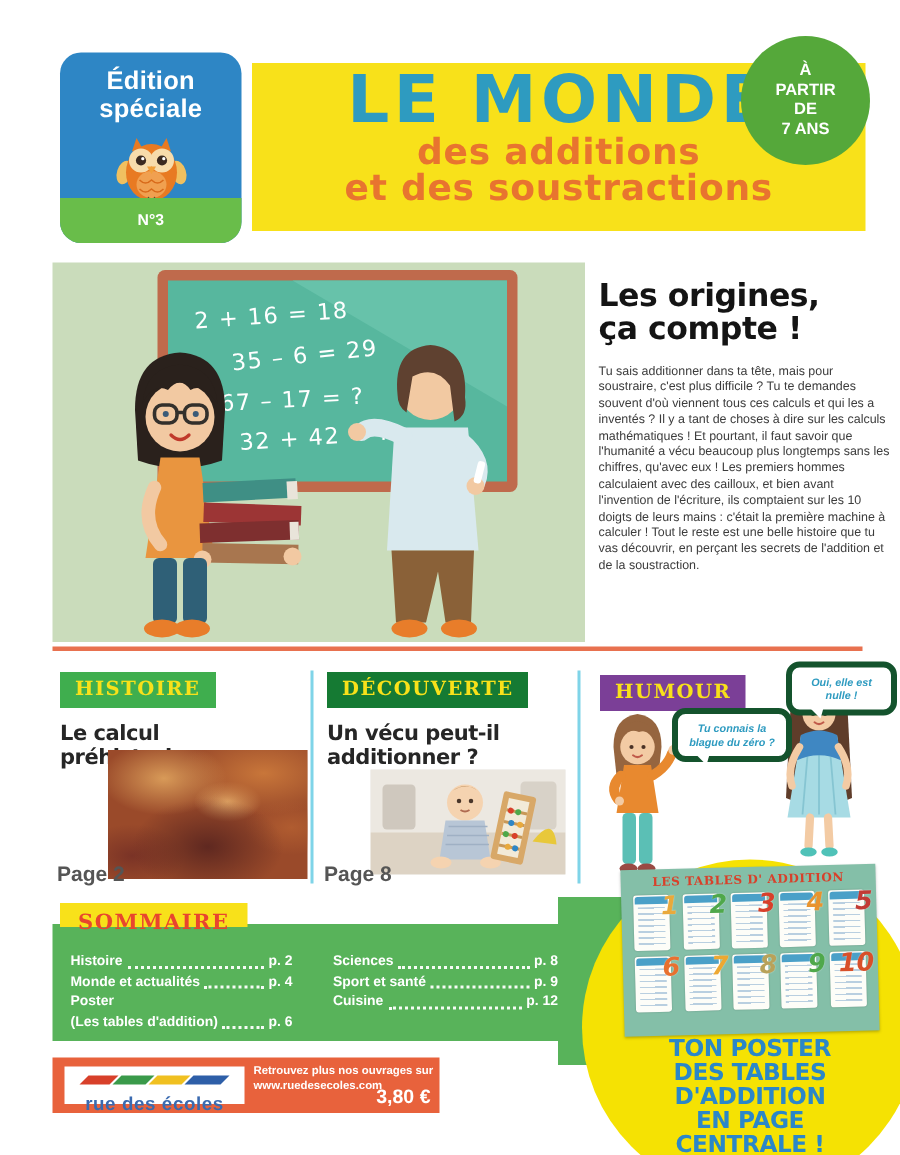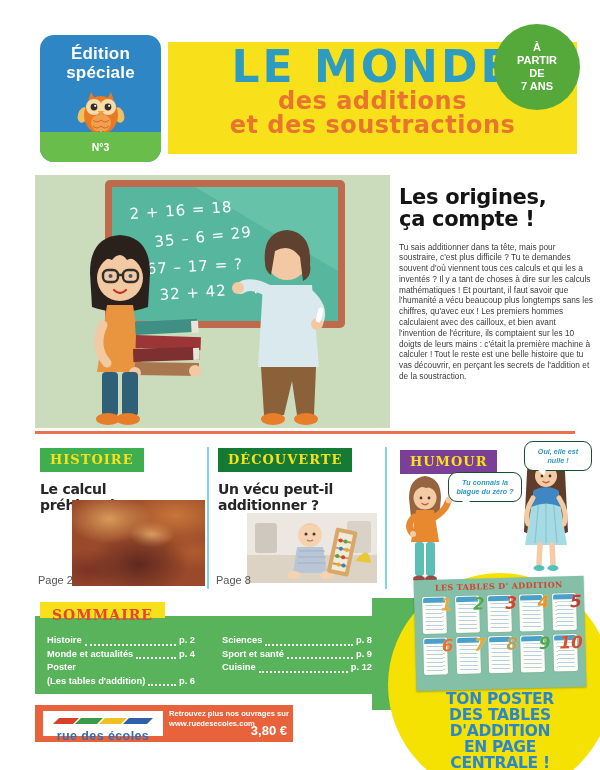--- a/index.html
+++ b/index.html
@@ -59,21 +59,21 @@
   }
   #histoire-badge{left:40px;background:#3fae4e;}
   #decouverte-badge{left:218px;background:#157a33;}
   #humour-badge{left:400px;background:#7b3f97;top:450px;}
   .sec-title{
     position:absolute;font-family:"DejaVu Sans",sans-serif;font-weight:bold;font-size:14px;
     line-height:1.15;color:#262626;letter-spacing:-.3px;
   }
   #histoire-title{left:40px;top:481px;width:168px;}
   #decouverte-title{left:218px;top:481px;width:160px;}
-  .page-label{position:absolute;font-size:11px;font-weight:normal;color:#555;}
+  .page-label{position:absolute;font-size:14px;font-weight:bold;color:#555;}
   #histoire-page{left:38px;top:574px;}
   #decouverte-page{left:216px;top:574px;}
   .vdivider{position:absolute;top:447px;width:2px;height:142px;background:#7fd4e8;}
   #vdiv1{left:207px;}
   #vdiv2{left:385px;}
 
   #histoire-image{
     left:72px;top:500px;width:133px;height:86px;background-color:#9a4a2a;
     background-image:
       radial-gradient(ellipse 60px 35px at 28% 22%, #d89a58, transparent 70%),
@@ -81,21 +81,21 @@
       radial-gradient(ellipse 70px 45px at 50% 75%, #5f2820, transparent 72%),
       radial-gradient(ellipse 50px 30px at 12% 82%, #7a3326, transparent 70%),
       radial-gradient(ellipse 45px 26px at 92% 60%, #b05c30, transparent 70%),
       radial-gradient(ellipse 30px 18px at 60% 40%, #e0a96a, transparent 75%);
   }
   #decouverte-image{left:247px;top:513px;width:130px;height:70px;background:#ece8e1;}
 
   
   #humour-scene{left:392px;top:440px;width:200px;height:160px;z-index:2;}
   .bubble{
-    position:absolute;background:#fff;border:1px solid #14532d;border-radius:9px;
+    position:absolute;background:#fff;border:4px solid #14532d;border-radius:9px;
     color:#2e9bc0;font-size:7.2px;font-weight:bold;font-style:italic;line-height:1.25;
     text-align:center;padding:5px 4px;z-index:3;
   }
   .bubble::after{
     content:"";position:absolute;bottom:-6px;left:12px;width:0;height:0;
     border-left:7px solid transparent;border-right:2px solid transparent;border-top:7px solid #fff;
   }
   #bubble-left{left:448px;top:472px;width:64px;}
   #bubble-right{left:524px;top:441px;width:58px;}
 

